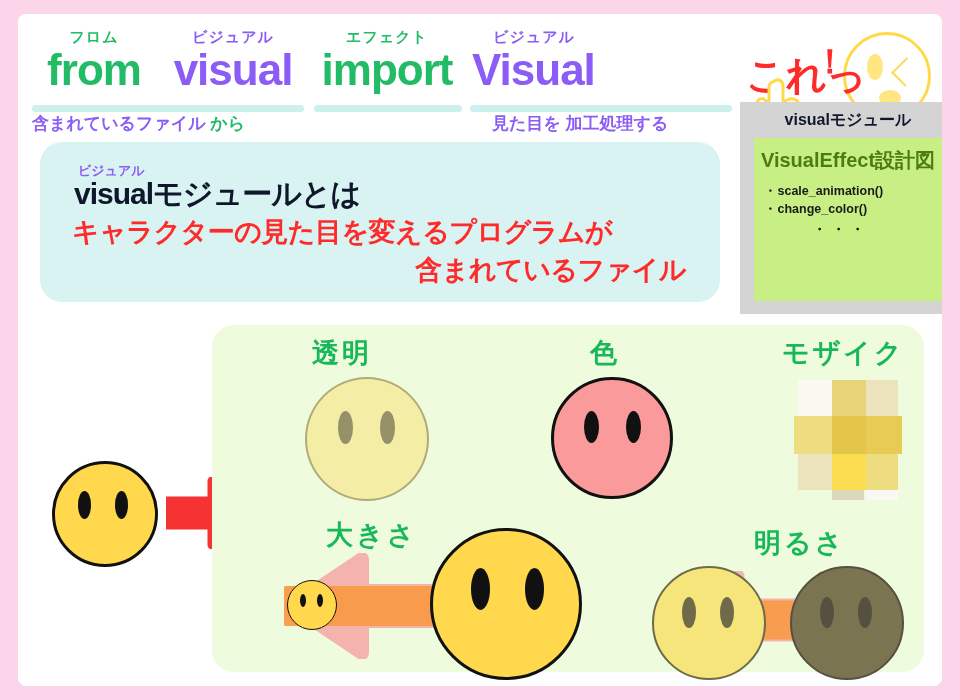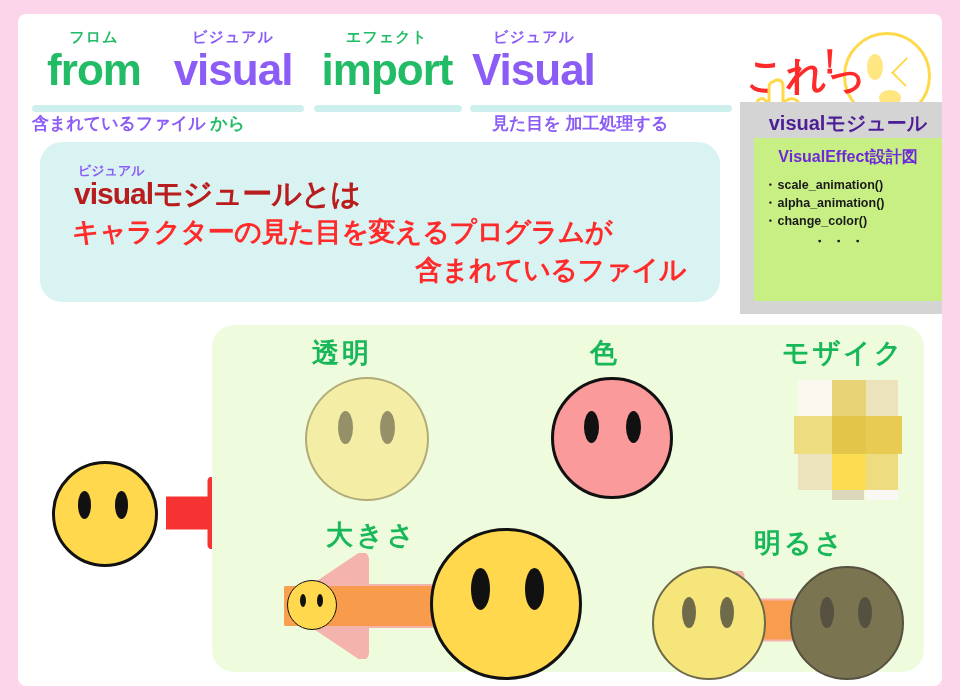--- a/index.html
+++ b/index.html
@@ -64,21 +64,21 @@
   #info-head {
     position: absolute; left: 34px; top: 22px;
     white-space: nowrap;
   }
   #info-head .ruby2 {
     font-size: 13px; font-weight: bold; color: #8b5cf6;
     line-height: 13px; letter-spacing: 0px;
     margin-left: 4px;
   }
   #info-head .hw {
-    font-size: 30px; font-weight: bold; color: #b91c1c;
+    font-size: 30px; font-weight: bold; color: #0f172a;
     line-height: 34px; letter-spacing: -1px;
   }
   .info-line {
     position: absolute;
     font-size: 27px; font-weight: bold; color: #ff2a2a;
     letter-spacing: -0.5px; white-space: nowrap;
   }
   #info-l1 { left: 32px; top: 72px; }
   #info-l2 { right: 34px; top: 110px; }
 
@@ -130,33 +130,33 @@
 
   #gray-box {
     position: absolute;
     left: 722px; top: 88px;
     width: 216px; height: 212px;
     background: #d4d4d4;
   }
   #gray-title {
     position: absolute; left: 0; top: 8px; width: 100%;
     text-align: center;
-    font-size: 20px; font-weight: bold;
-    color: #4c1d95; white-space: nowrap;
+    font-size: 16px; font-weight: bold;
+    color: #0f172a; white-space: nowrap;
   }
   #green-box {
     position: absolute;
     left: 14px; top: 36px;
     width: 188px; height: 163px;
     background: #c8ef84;
   }
   #green-title {
     text-align: center;
-    font-size: 16px; font-weight: bold;
-    color: #6d28d9;
+    font-size: 20px; font-weight: bold;
+    color: #4d7c0f;
     margin-top: 9px; white-space: nowrap;
   }
   #func-list {
     list-style: none;
     margin: 8px 0 0 10px;
   }
   #func-list li {
     font-size: 12.5px; font-weight: bold;
     color: #1a1a1a;
     line-height: 18px;
@@ -290,21 +290,20 @@
       <path d="M16 30 L16 44 M24 32 L24 46 M32 33 L32 46" stroke="#ffd94a" stroke-width="2" fill="none"></path>
     </svg>
   </div>
 
   <div id="gray-box">
     <div id="gray-title"><span>visual</span><span>モジュール</span></div>
     <div id="green-box">
       <div id="green-title">VisualEffect設計図</div>
       <ul id="func-list">
         <li>scale_animation()</li>
-        <li>alpha_animation()</li>
         <li>change_color()</li>
       </ul>
       <div id="ellipsis">・・・</div>
     </div>
   </div>
 
   <div id="orig-face">
     <div class="face-base" style="background:#ffd84d; border:3px solid #111;"></div>
     <div class="eye" style="left:26px; top:30px; width:13px; height:28px; background:#111;"></div>
     <div class="eye" style="left:63px; top:30px; width:13px; height:28px; background:#111;"></div>

